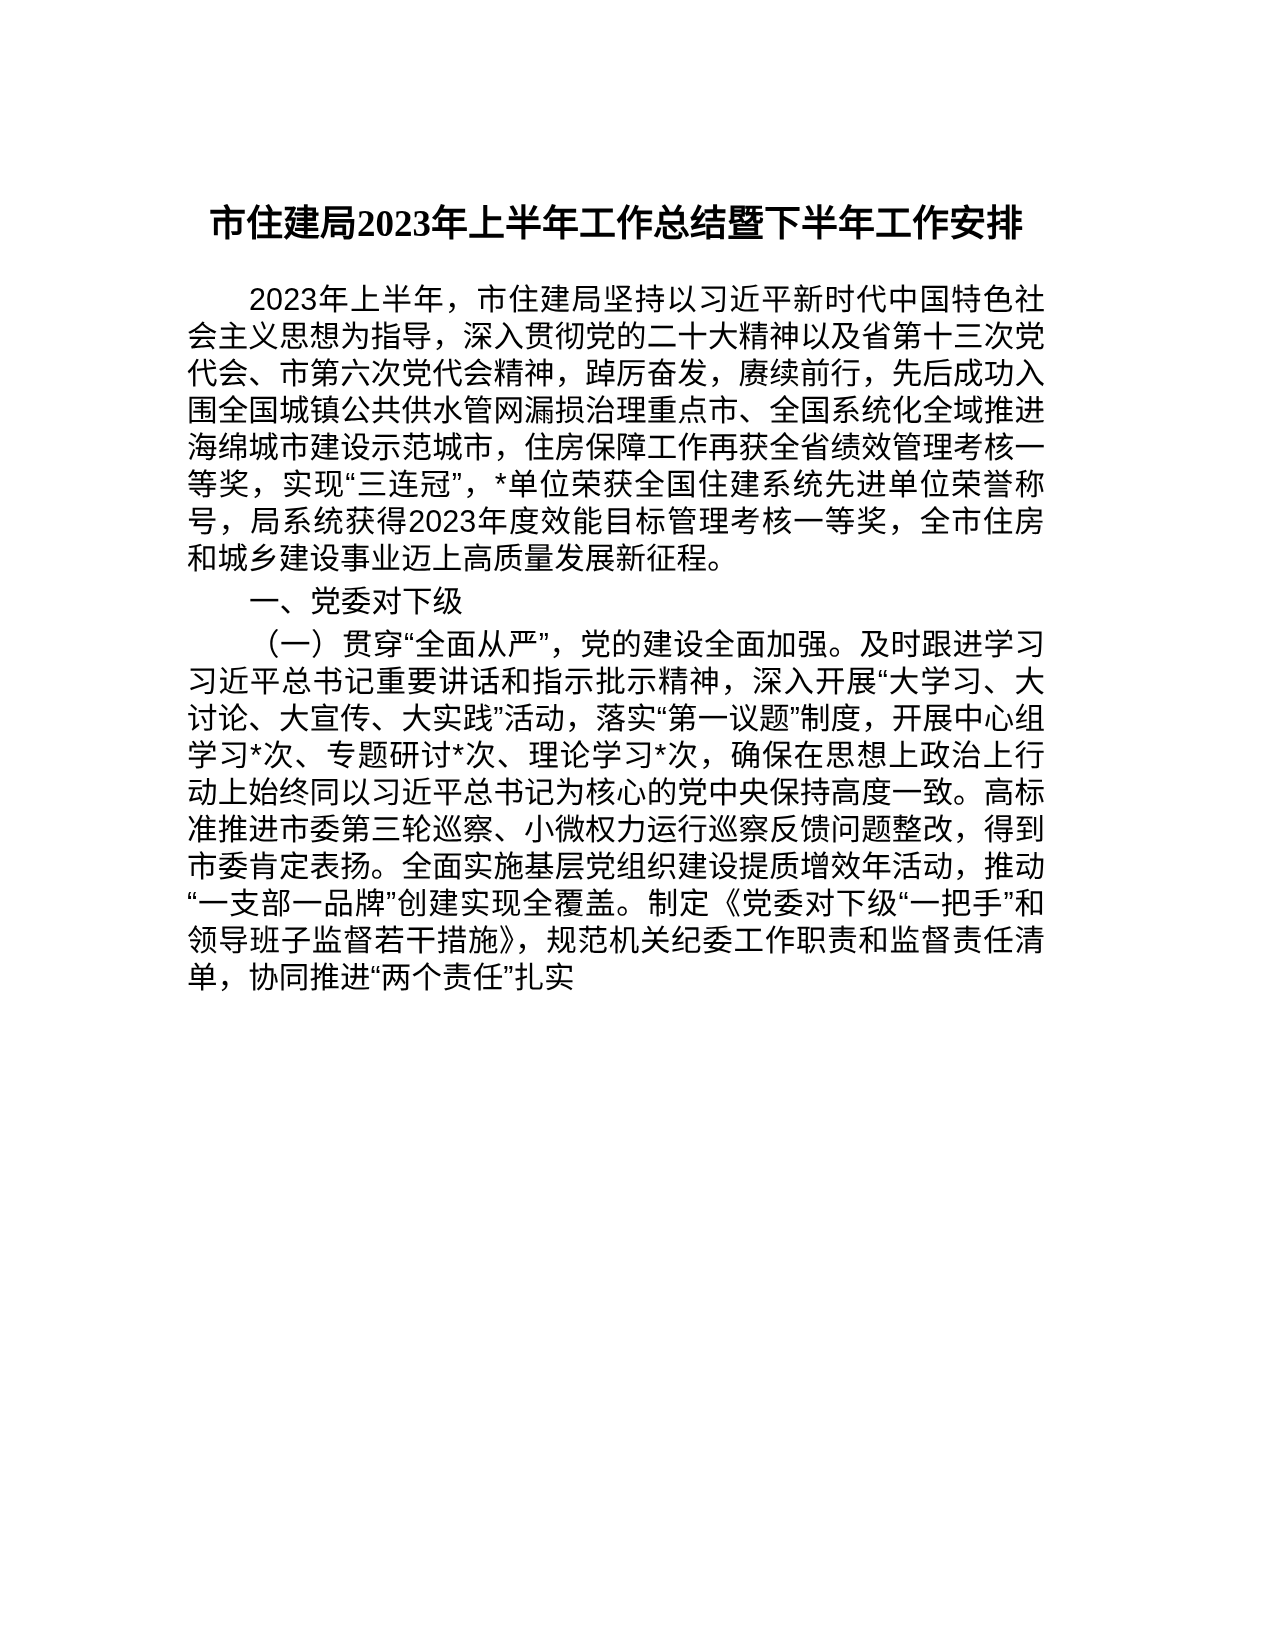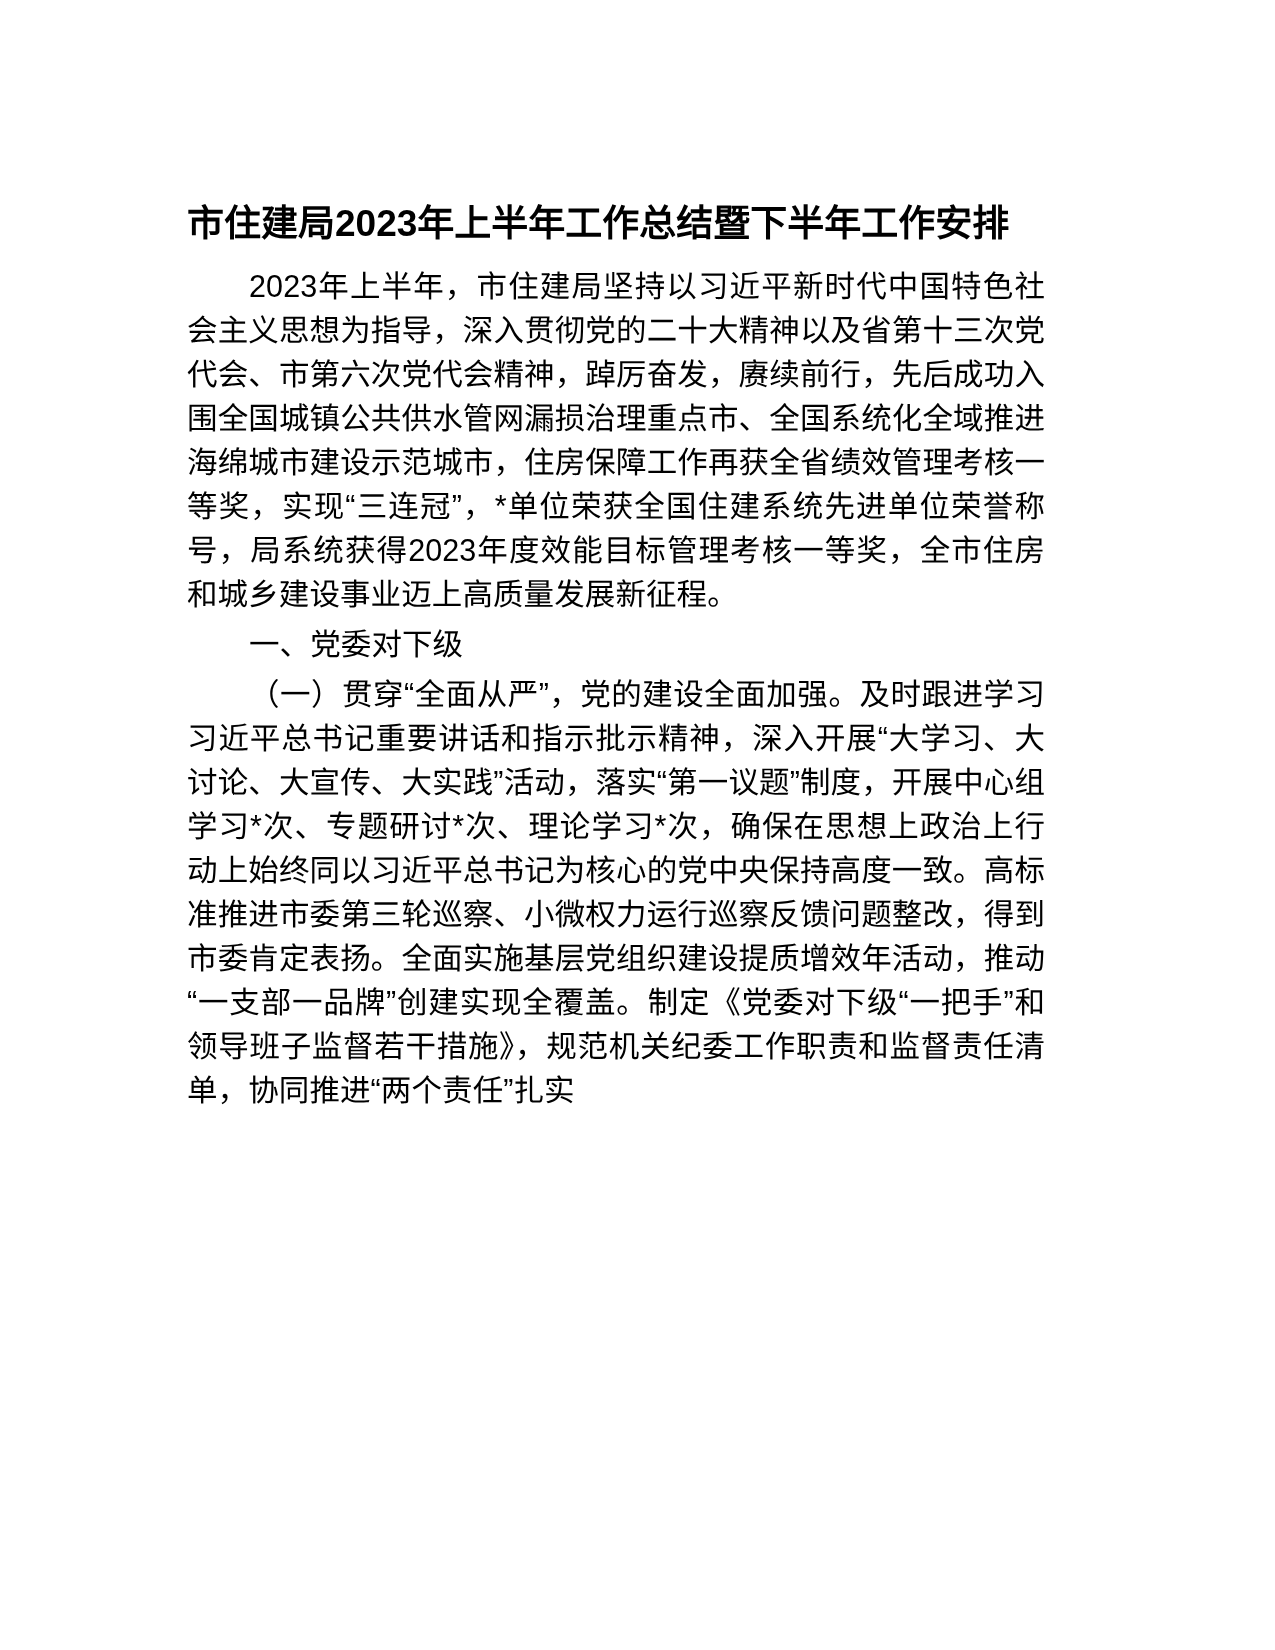--- a/index.html
+++ b/index.html
@@ -18,34 +18,35 @@
     font-family: "Liberation Sans", "DejaVu Sans", sans-serif;
     color: #000000;
   }
   .doc-body {
     position: absolute;
     left: 187px;
     top: 196px;
     width: 858px;
   }
   .doc-title {
-    font-family: Liberation Sans, sans-serif;
+    font-family: Liberation Serif, serif;
     font-size: 37px;
     font-weight: bold;
     line-height: 56px;
+    text-align: center;
     letter-spacing: 0px;
-    margin: 0 0 12px 0;
+    margin: 0 0 29px 0;
     color: #000000;
     white-space: normal;
     word-break: break-all;
   }
   .para {
     font-family: "Liberation Sans", "DejaVu Sans", sans-serif;
     font-size: 30.5px;
-    line-height: 44px;
+    line-height: 37px;
     text-align: justify;
     text-align-last: left;
     text-justify: inter-ideograph;
     margin: 0;
     color: #000000;
     word-break: break-all;
     letter-spacing: 0.1px;
   }
   .para.indent {
     text-indent: 62px;

